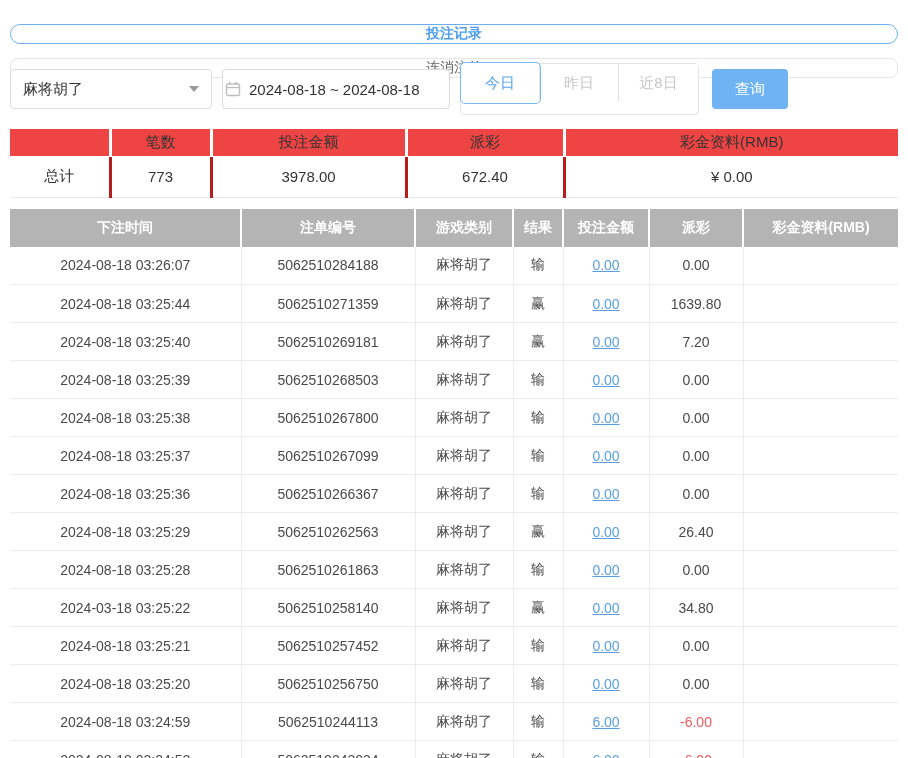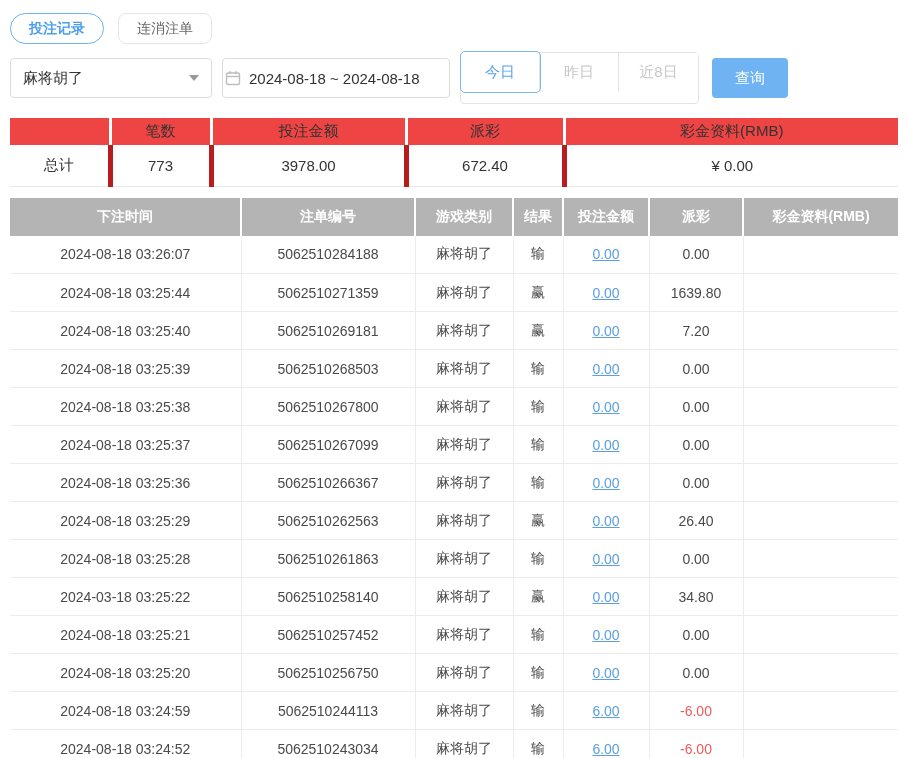--- a/index.html
+++ b/index.html
@@ -6,21 +6,21 @@
   html, body {
     width: 908px; height: 758px;
     overflow: hidden;
     background: #ffffff;
     font-family: "Liberation Sans", "DejaVu Sans", sans-serif;
     color: #4a4a4a;
   }
   .page { padding: 0 10px; }
 
   
-  .tabs-row { display: flex; gap: 14px; margin-top: 13px; height: 31px; }
+  .tabs-row { display: flex; gap: 14px; margin-top: 24px; height: 31px; flex-direction: column; }
   .tab {
     height: 31px; padding: 0 18px;
     background: #fff; border: 1px solid #e6e6e6; border-radius: 8px;
     font-size: 14px; color: #666; cursor: pointer;
     font-family: inherit;
   }
   .tab.active {
     border: 1px solid #6cb1f0; border-radius: 16px;
     color: #4d9fee; font-weight: bold;
   }
@@ -74,21 +74,21 @@
   
   table { border-collapse: collapse; table-layout: fixed; }
   .summary { width: 888px; margin-top: 20px; font-size: 15px; }
   .summary th {
     height: 27px; background: #ef4444; font-weight: normal; color: #333;
     border-right: 3px solid #ffffff; text-align: center;
   }
   .summary th:last-child { border-right: none; }
   .summary td {
     height: 41px; background: #fff; text-align: center; color: #333;
-    border-right: 5px solid #b91c1c; border-bottom: 1px solid #e8e8e8;
+    border-right: 3px solid #b91c1c; border-bottom: 1px solid #e8e8e8;
     border-top: 1px solid #ffffff;
   }
   .summary td:last-child { border-right: none; }
 
   
   .records-wrap { margin-top: 11px; }
   .records { width: 888px; font-size: 14px; }
   .records thead th {
     height: 38px; background: #b4b4b4; color: #ffffff; font-weight: bold;
     border-right: 2px solid #ffffff; text-align: center; font-size: 14px;

